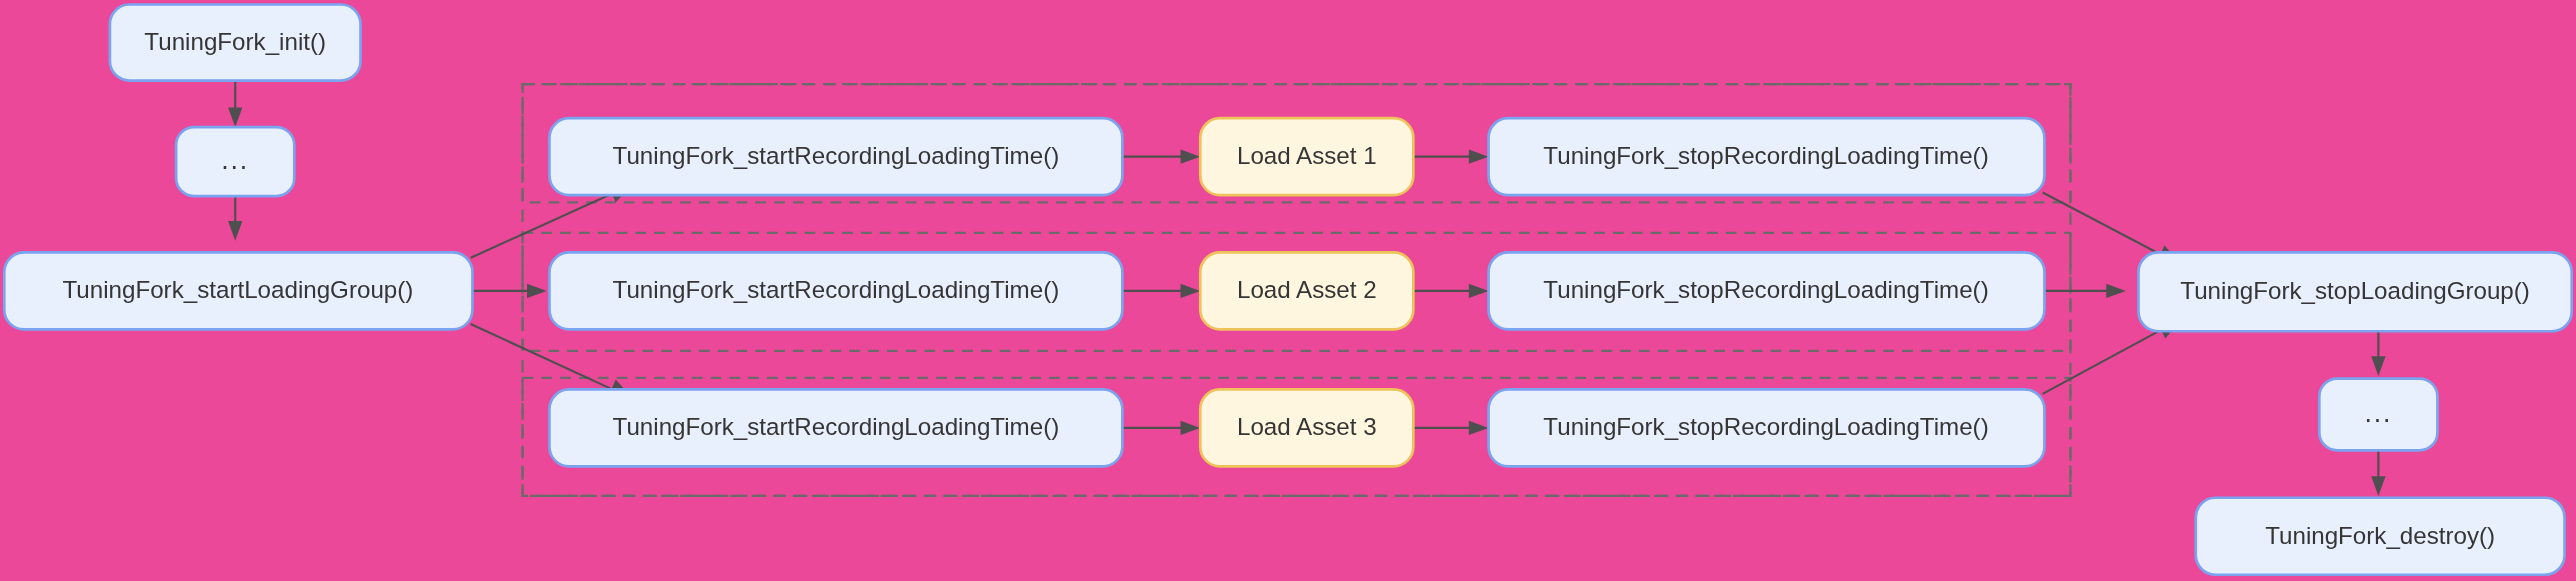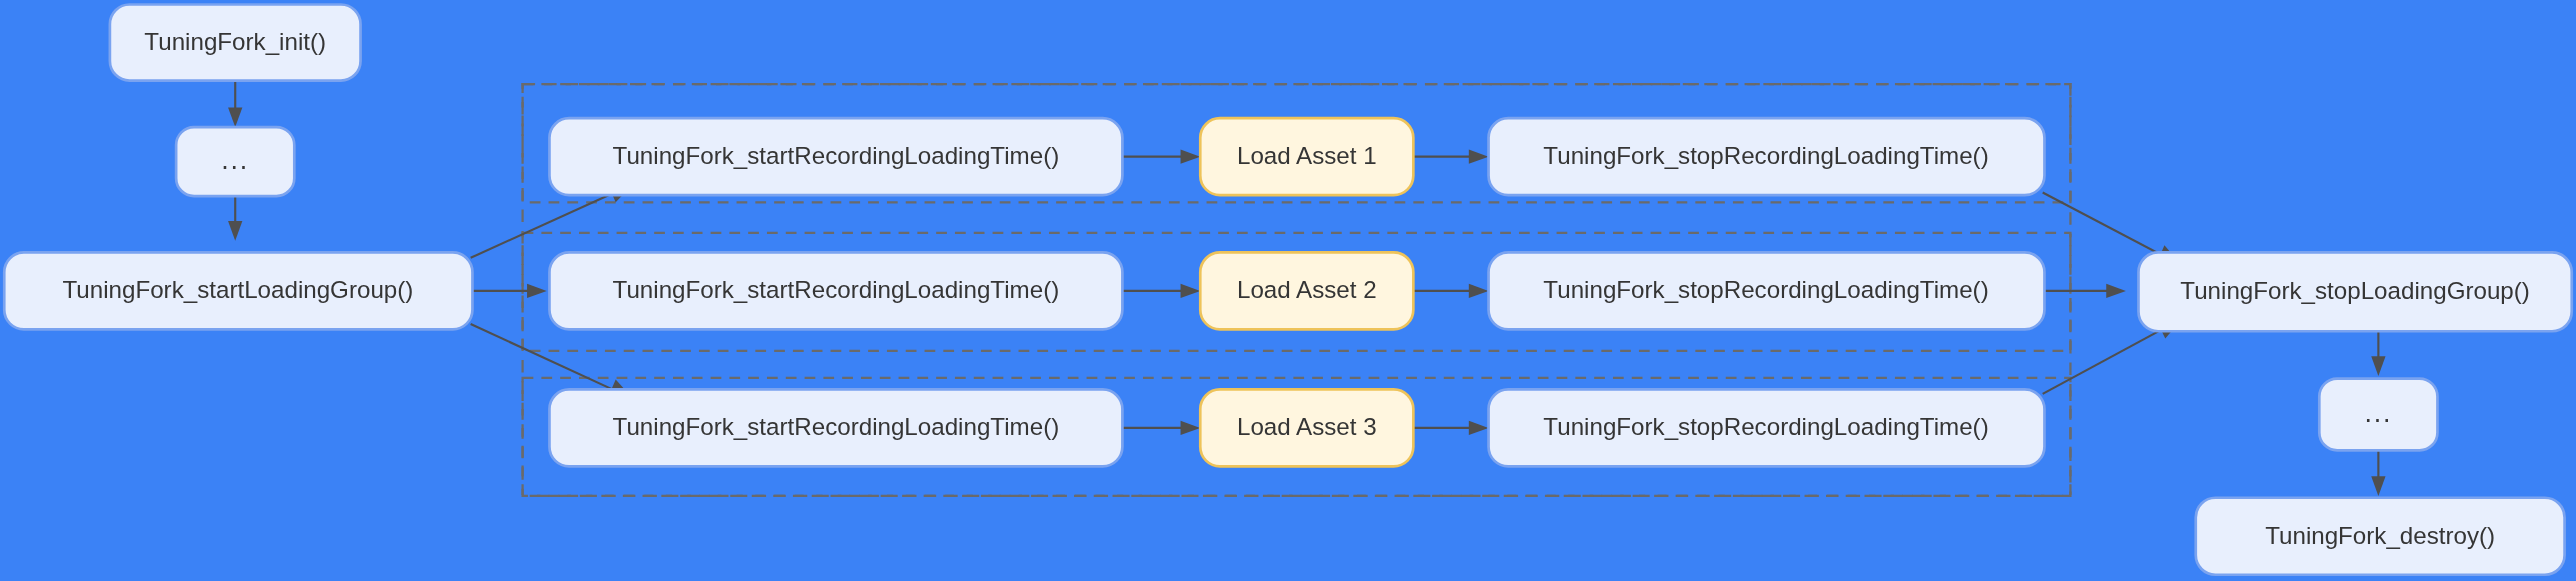--- a/index.html
+++ b/index.html
@@ -7,21 +7,21 @@
     padding: 0;
     background: #ffffff;
   }
   body {
     font-family: "Liberation Sans", sans-serif;
   }
   #diagram-root {
     position: relative;
     width: 2576px;
     height: 581px;
-    background: #3b82f6;
+    background: #ec4899;
     overflow: hidden;
   }
   svg.flow {
     position: absolute;
     left: 0;
     top: 0;
     width: 2576px;
     height: 581px;
   }
   .node-rect {

